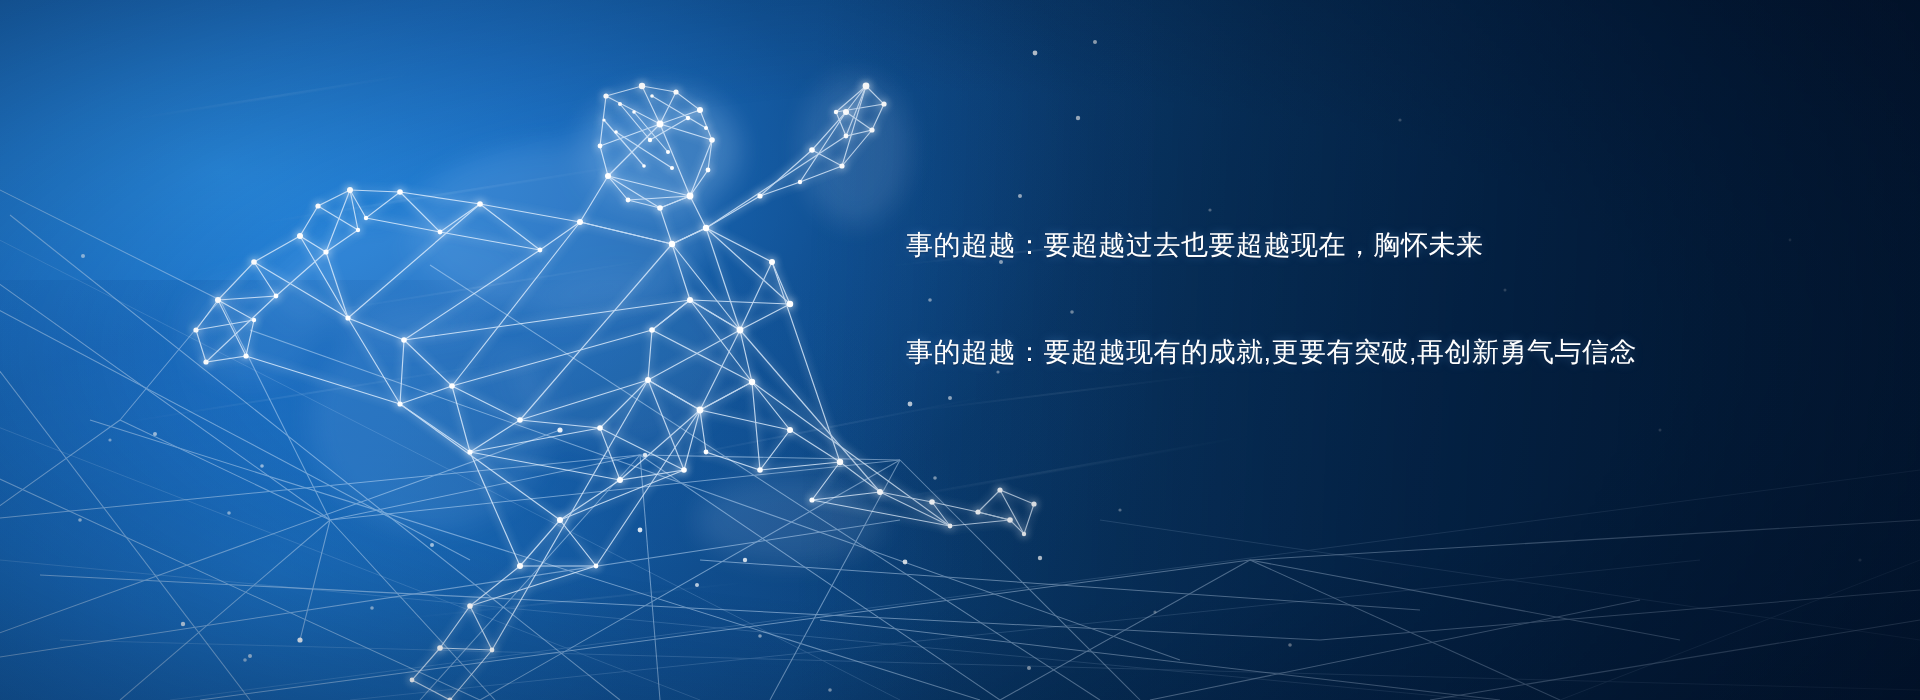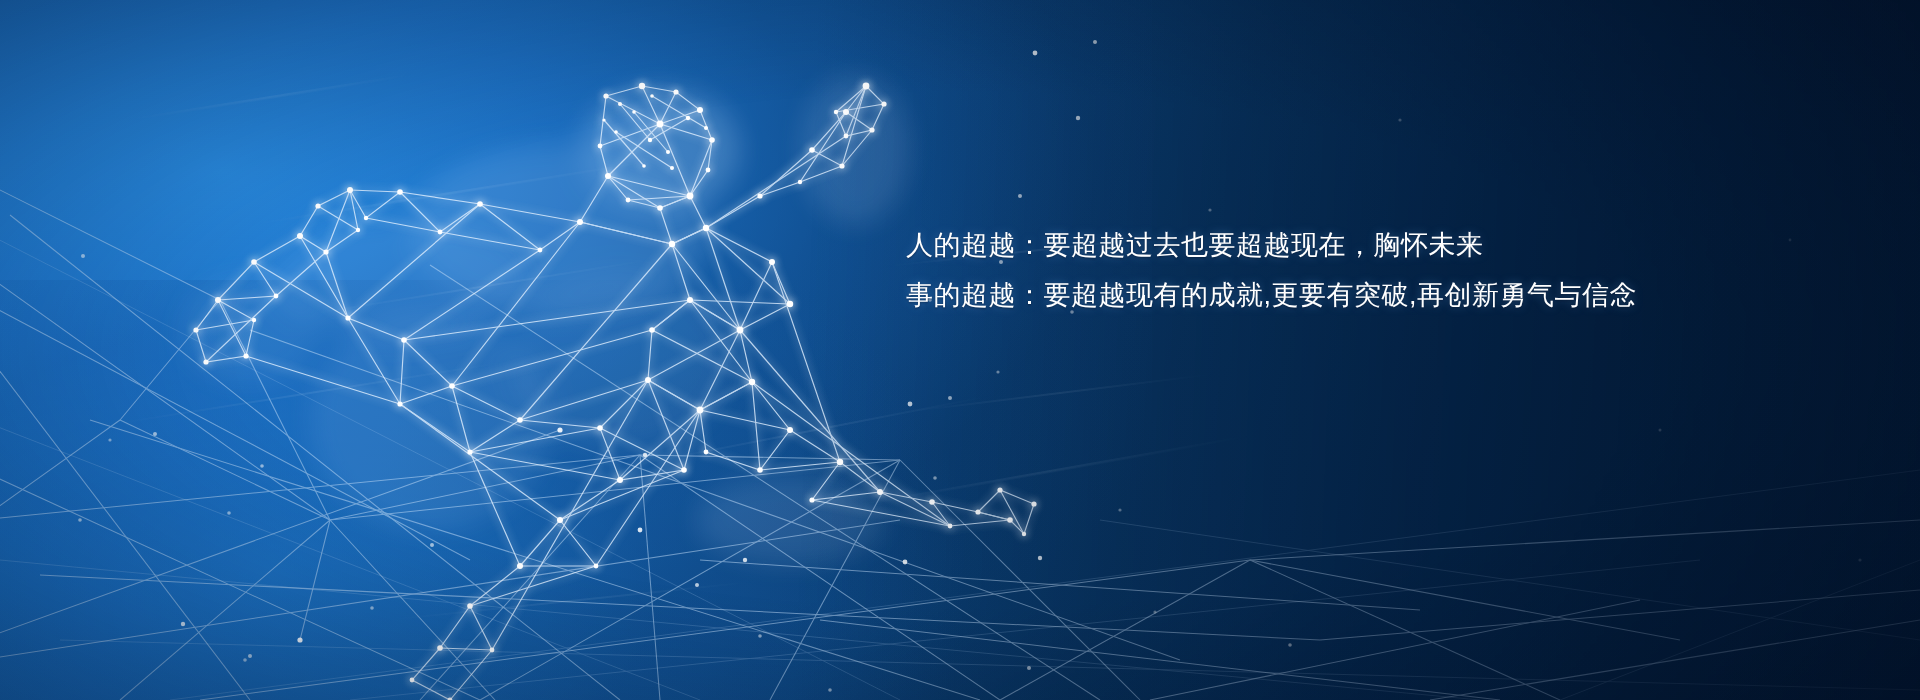--- a/index.html
+++ b/index.html
@@ -93,21 +93,21 @@
   }
   .tagline {
     color: #ffffff;
     font-size: 27px;
     line-height: 1;
     letter-spacing: 0.5px;
     white-space: nowrap;
     text-shadow: 0 0 10px rgba(120,190,255,0.35),
                  0 1px 2px rgba(0,12,32,0.55);
   }
-  .tagline + .tagline { margin-top: 23px; }
+  .tagline + .tagline { margin-top: 80px; }
 </style>
 </head>
 <body>
 
 <div id="banner">
 
   <div class="bg-base"></div>
   <div class="bg-glow-left"></div>
   <div class="bg-glow-bottomleft"></div>
 
@@ -478,17 +478,17 @@
       <circle cx="998" cy="372" r="1.6" opacity="0.45"></circle>
       <circle cx="935" cy="478" r="1.8" opacity="0.5"></circle>
       <circle cx="1120" cy="510" r="1.6" opacity="0.4"></circle>
     </g>
   </svg>
 
   <div class="bg-vignette-right"></div>
   <div class="bg-vignette-corners"></div>
 
   <div class="text-block">
-    <div class="tagline">人的超越：要超越过去也要超越现在，胸怀未来</div>
+    <div class="tagline">事的超越：要超越过去也要超越现在，胸怀未来</div>
     <div class="tagline">事的超越：要超越现有的成就,更要有突破,再创新勇气与信念</div>
   </div>
 
 </div>
 
 </body></html>

